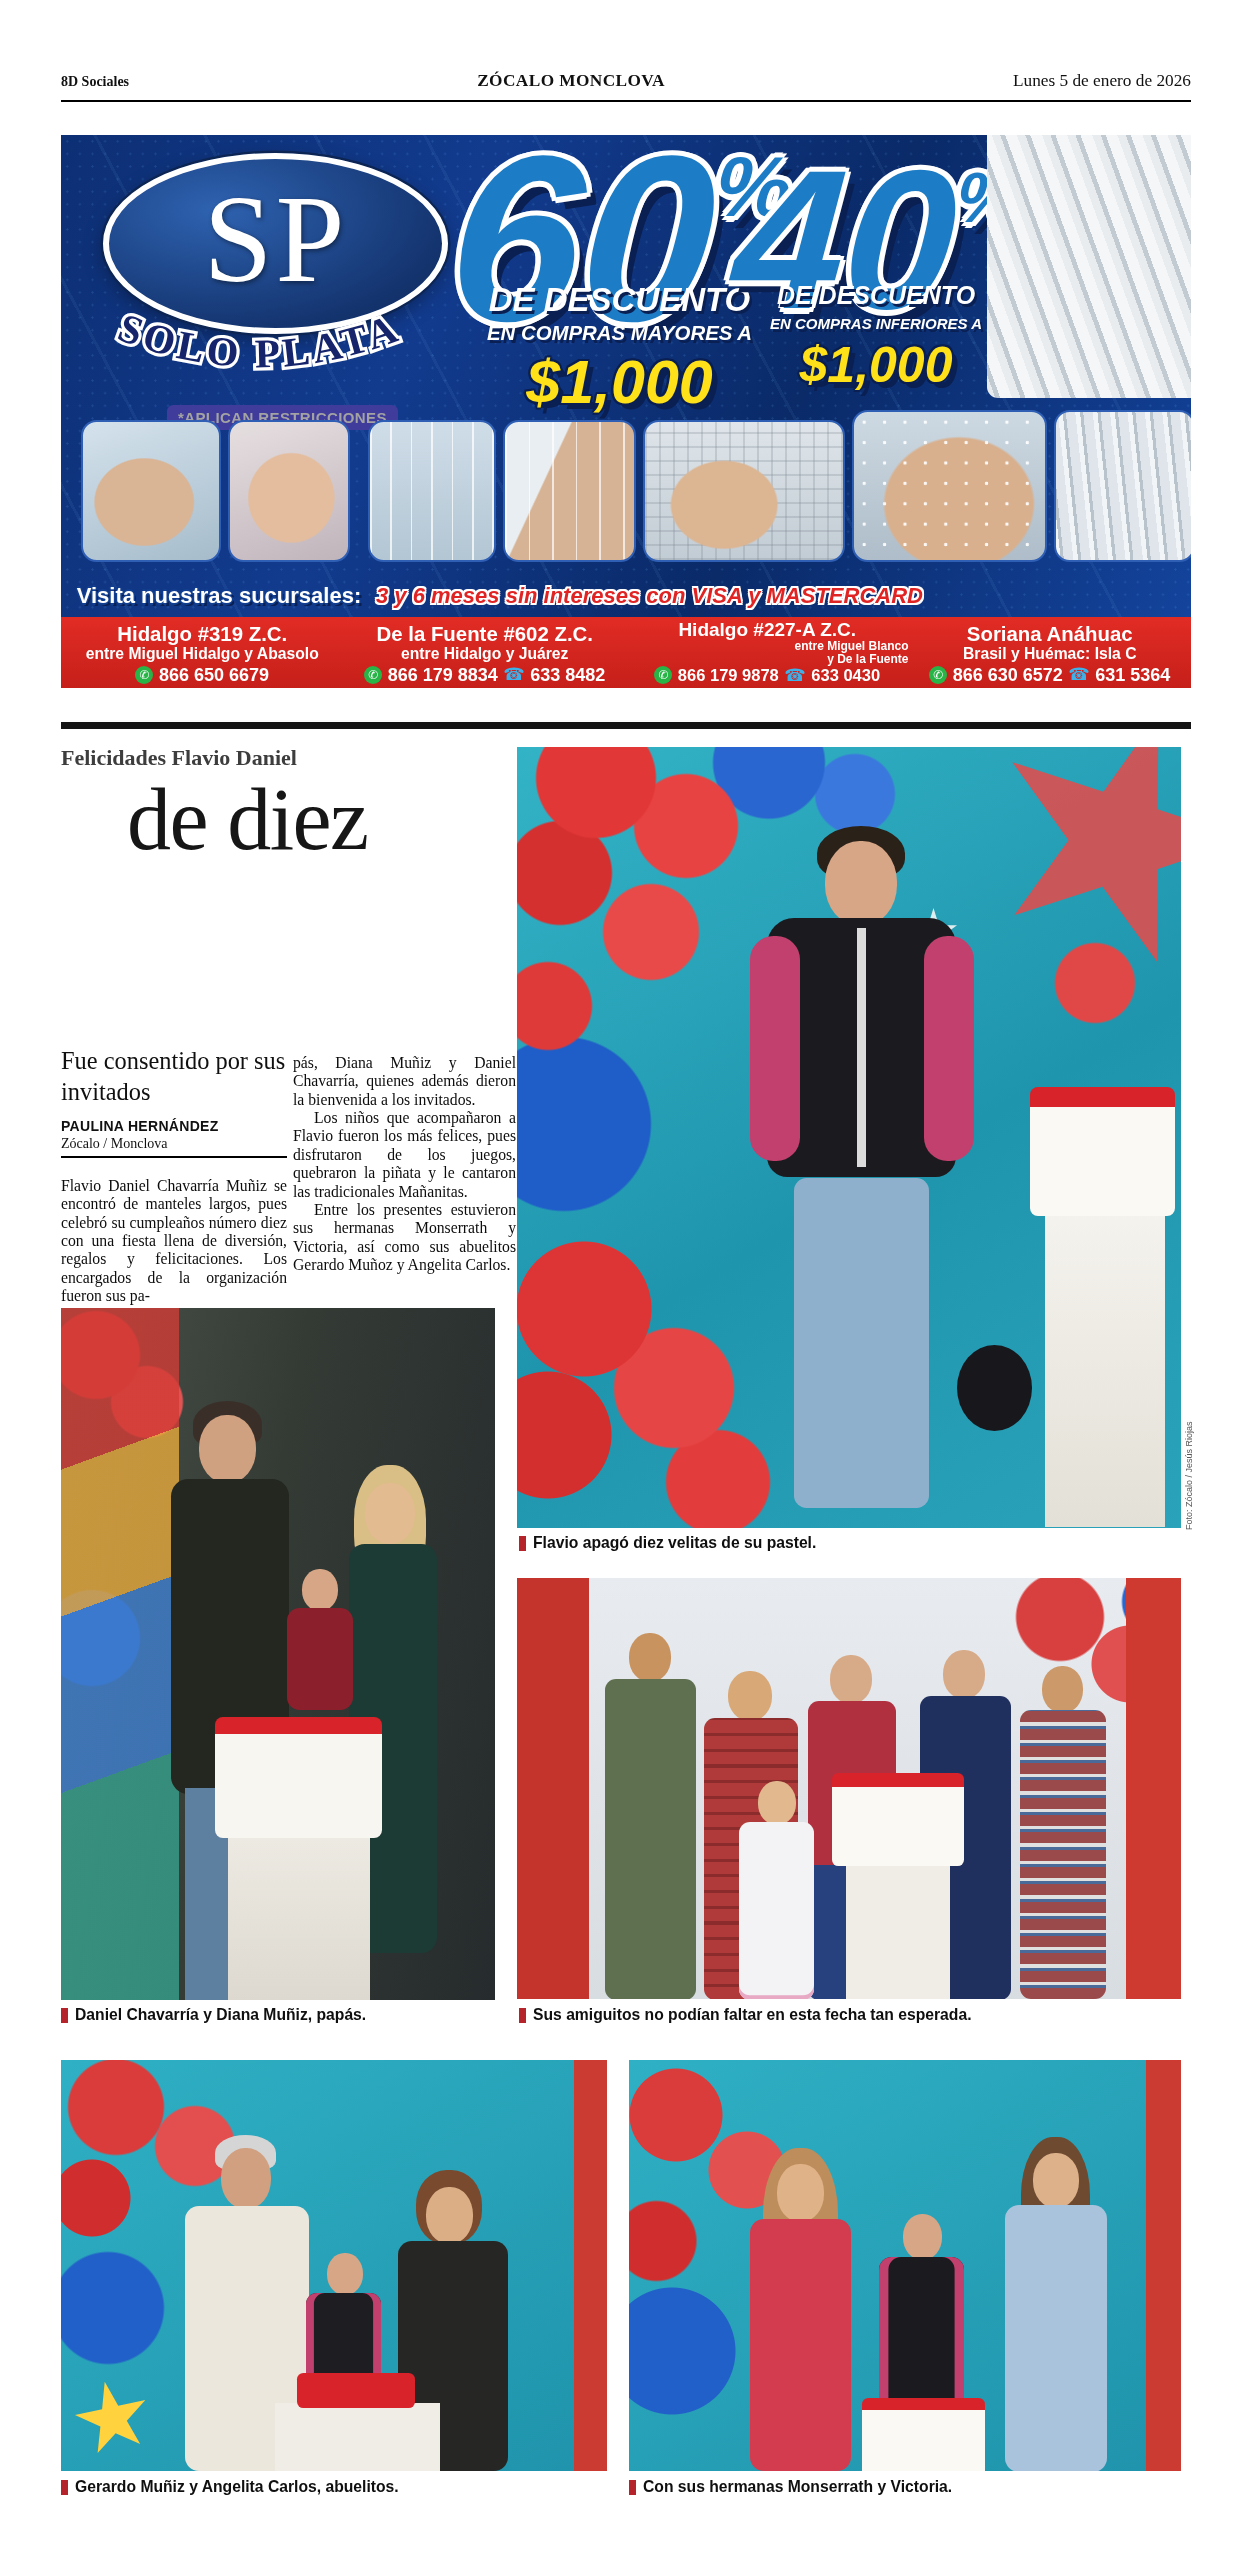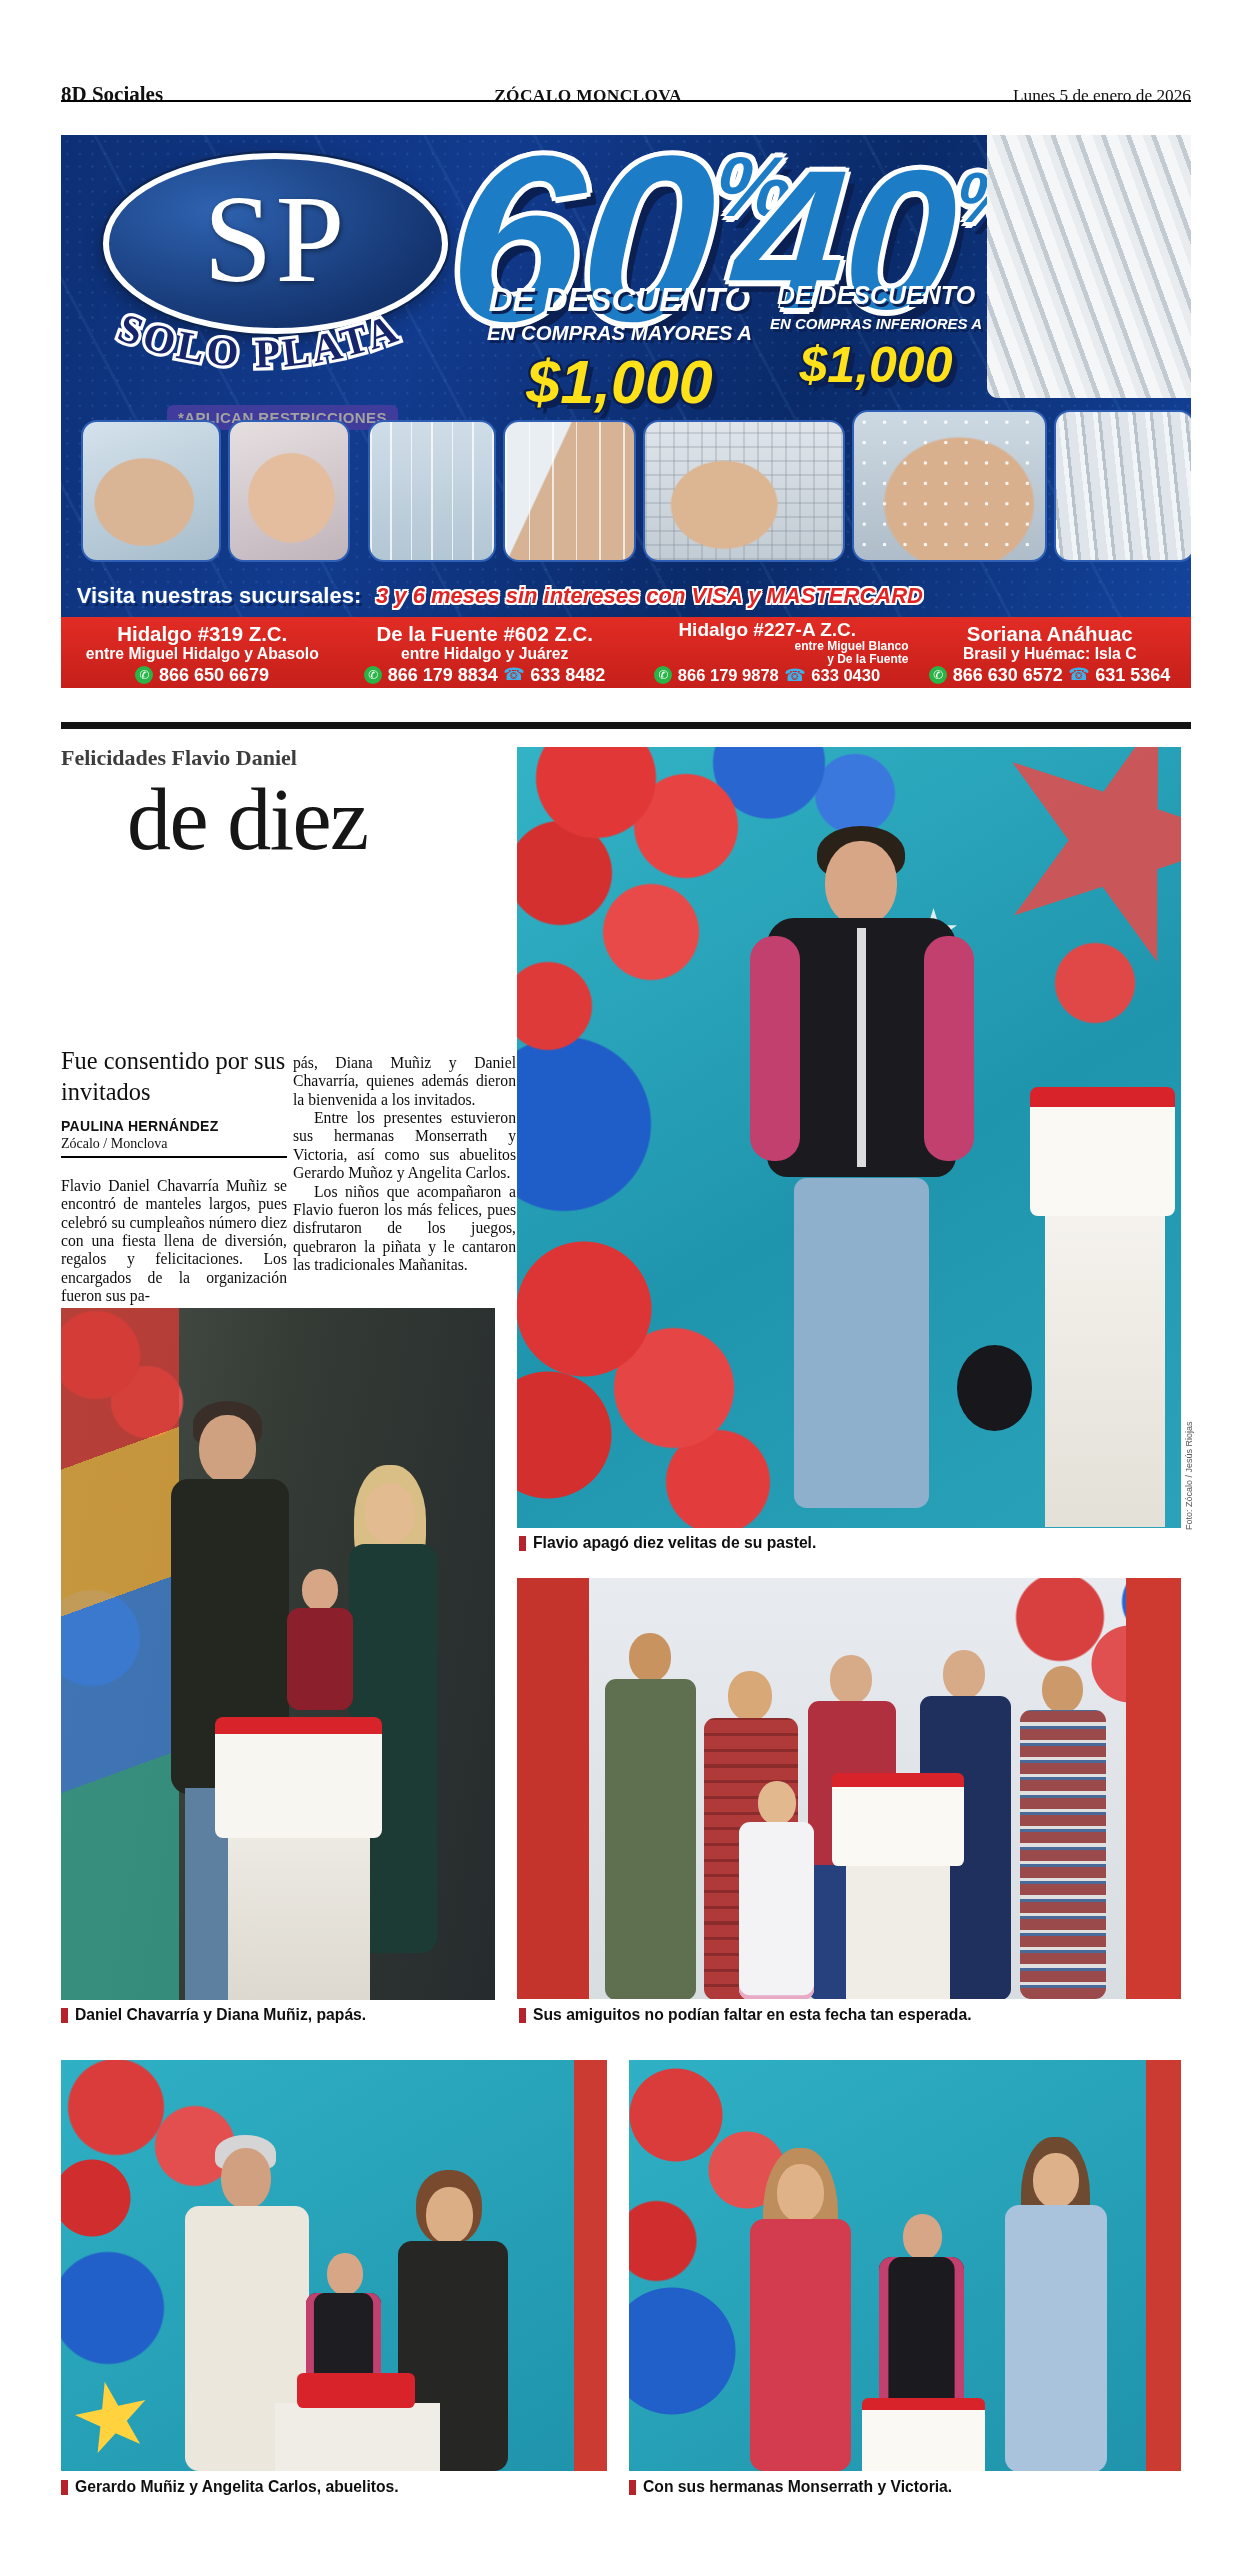--- a/index.html
+++ b/index.html
@@ -1,21 +1,21 @@
 <!DOCTYPE html>
 <html style="font-size:12.6px"><head>
 <meta charset="utf-8">
 <style>
   html,body{margin:0;padding:0;background:#fff;}
   #page{position:relative;width:1248px;height:2576px;background:#fff;overflow:hidden;
         font-family:"Liberation Serif","DejaVu Serif",serif;color:#111;}
 
   
   .header{position:absolute;left:61px;top:71px;width:1130px;display:flex;justify-content:space-between;align-items:baseline;}
-  .hdr-left{font-weight:bold;font-size:21px;margin-top:11px;}
+  .hdr-left{font-weight:bold;font-size:14px;}
   .hdr-center{font-weight:bold;font-size:17.3px;letter-spacing:0.4px;}
   .hdr-right{font-size:17.3px;}
   .header-rule{position:absolute;left:61px;top:100px;width:1130px;height:2.4px;background:#000;}
 
   
   .ad{position:absolute;left:61px;top:135px;width:1130px;height:553px;overflow:hidden;
       background:
         radial-gradient(rgba(96,180,255,.16) 0.9px, transparent 1.3px),
         repeating-linear-gradient(62deg, transparent 0 94px, rgba(130,200,255,.07) 94px 97px),
         linear-gradient(115deg,#0d2f74 0%,#123b8e 32%,#0a2a68 62%,#1445a0 100%);
@@ -260,22 +260,22 @@
   <div class="byline">
     <div class="byline-name">PAULINA HERNÁNDEZ</div>
     <div class="byline-org">Zócalo / Monclova</div>
   </div>
   <div class="byline-rule"></div>
   <div class="bodycol" id="bodycol1">
     <p>Flavio Daniel Chavarría Muñiz se encontró de manteles largos, pues celebró su cumpleaños número diez con una fiesta llena de diversión, regalos y felicitaciones. Los encargados de la organización fueron sus pa-</p>
   </div>
   <div class="bodycol" id="bodycol2">
     <p>pás, Diana Muñiz y Daniel Chavarría, quienes además dieron la bienvenida a los invitados.</p>
+    <p class="ind">Los niños que acompañaron a Flavio fueron los más felices, pues disfrutaron de los juegos, quebraron la piñata y le cantaron las tradicionales Mañanitas.</p>
     <p class="ind">Entre los presentes estuvieron sus hermanas Monserrath y Victoria, así como sus abuelitos Gerardo Muñoz y Angelita Carlos.</p>
-    <p class="ind">Los niños que acompañaron a Flavio fueron los más felices, pues disfrutaron de los juegos, quebraron la piñata y le cantaron las tradicionales Mañanitas.</p>
   </div>
 
   <div class="photo" id="photo-main">
     <div class="shape star" style="left:472px;top:-39px;width:259px;height:259px;background:#e04c4c;transform:rotate(18deg);opacity:.88;"></div>
     <div class="shape star" style="left:392px;top:161px;width:49px;height:49px;background:#f2f6f7;opacity:.9;"></div>
     <div class="shape star" style="left:550px;top:425px;width:102px;height:102px;background:#ffd23e;transform:rotate(-14deg);opacity:.95;"></div>
     <div class="shape" style="left:300px;top:79px;width:88px;height:55px;background:#2a2118;border-radius:50% 50% 40% 40%;"></div>
     <div class="shape" style="left:308px;top:94px;width:72px;height:85px;background:#d7a687;border-radius:48%;"></div>
     <div class="shape" style="left:250px;top:171px;width:189px;height:259px;background:#1b1b1f;border-radius:27px 27px 20.4px 20.4px;"></div>
     <div class="shape" style="left:233px;top:189px;width:50px;height:225px;background:#c2406e;border-radius:23.6px;"></div>

